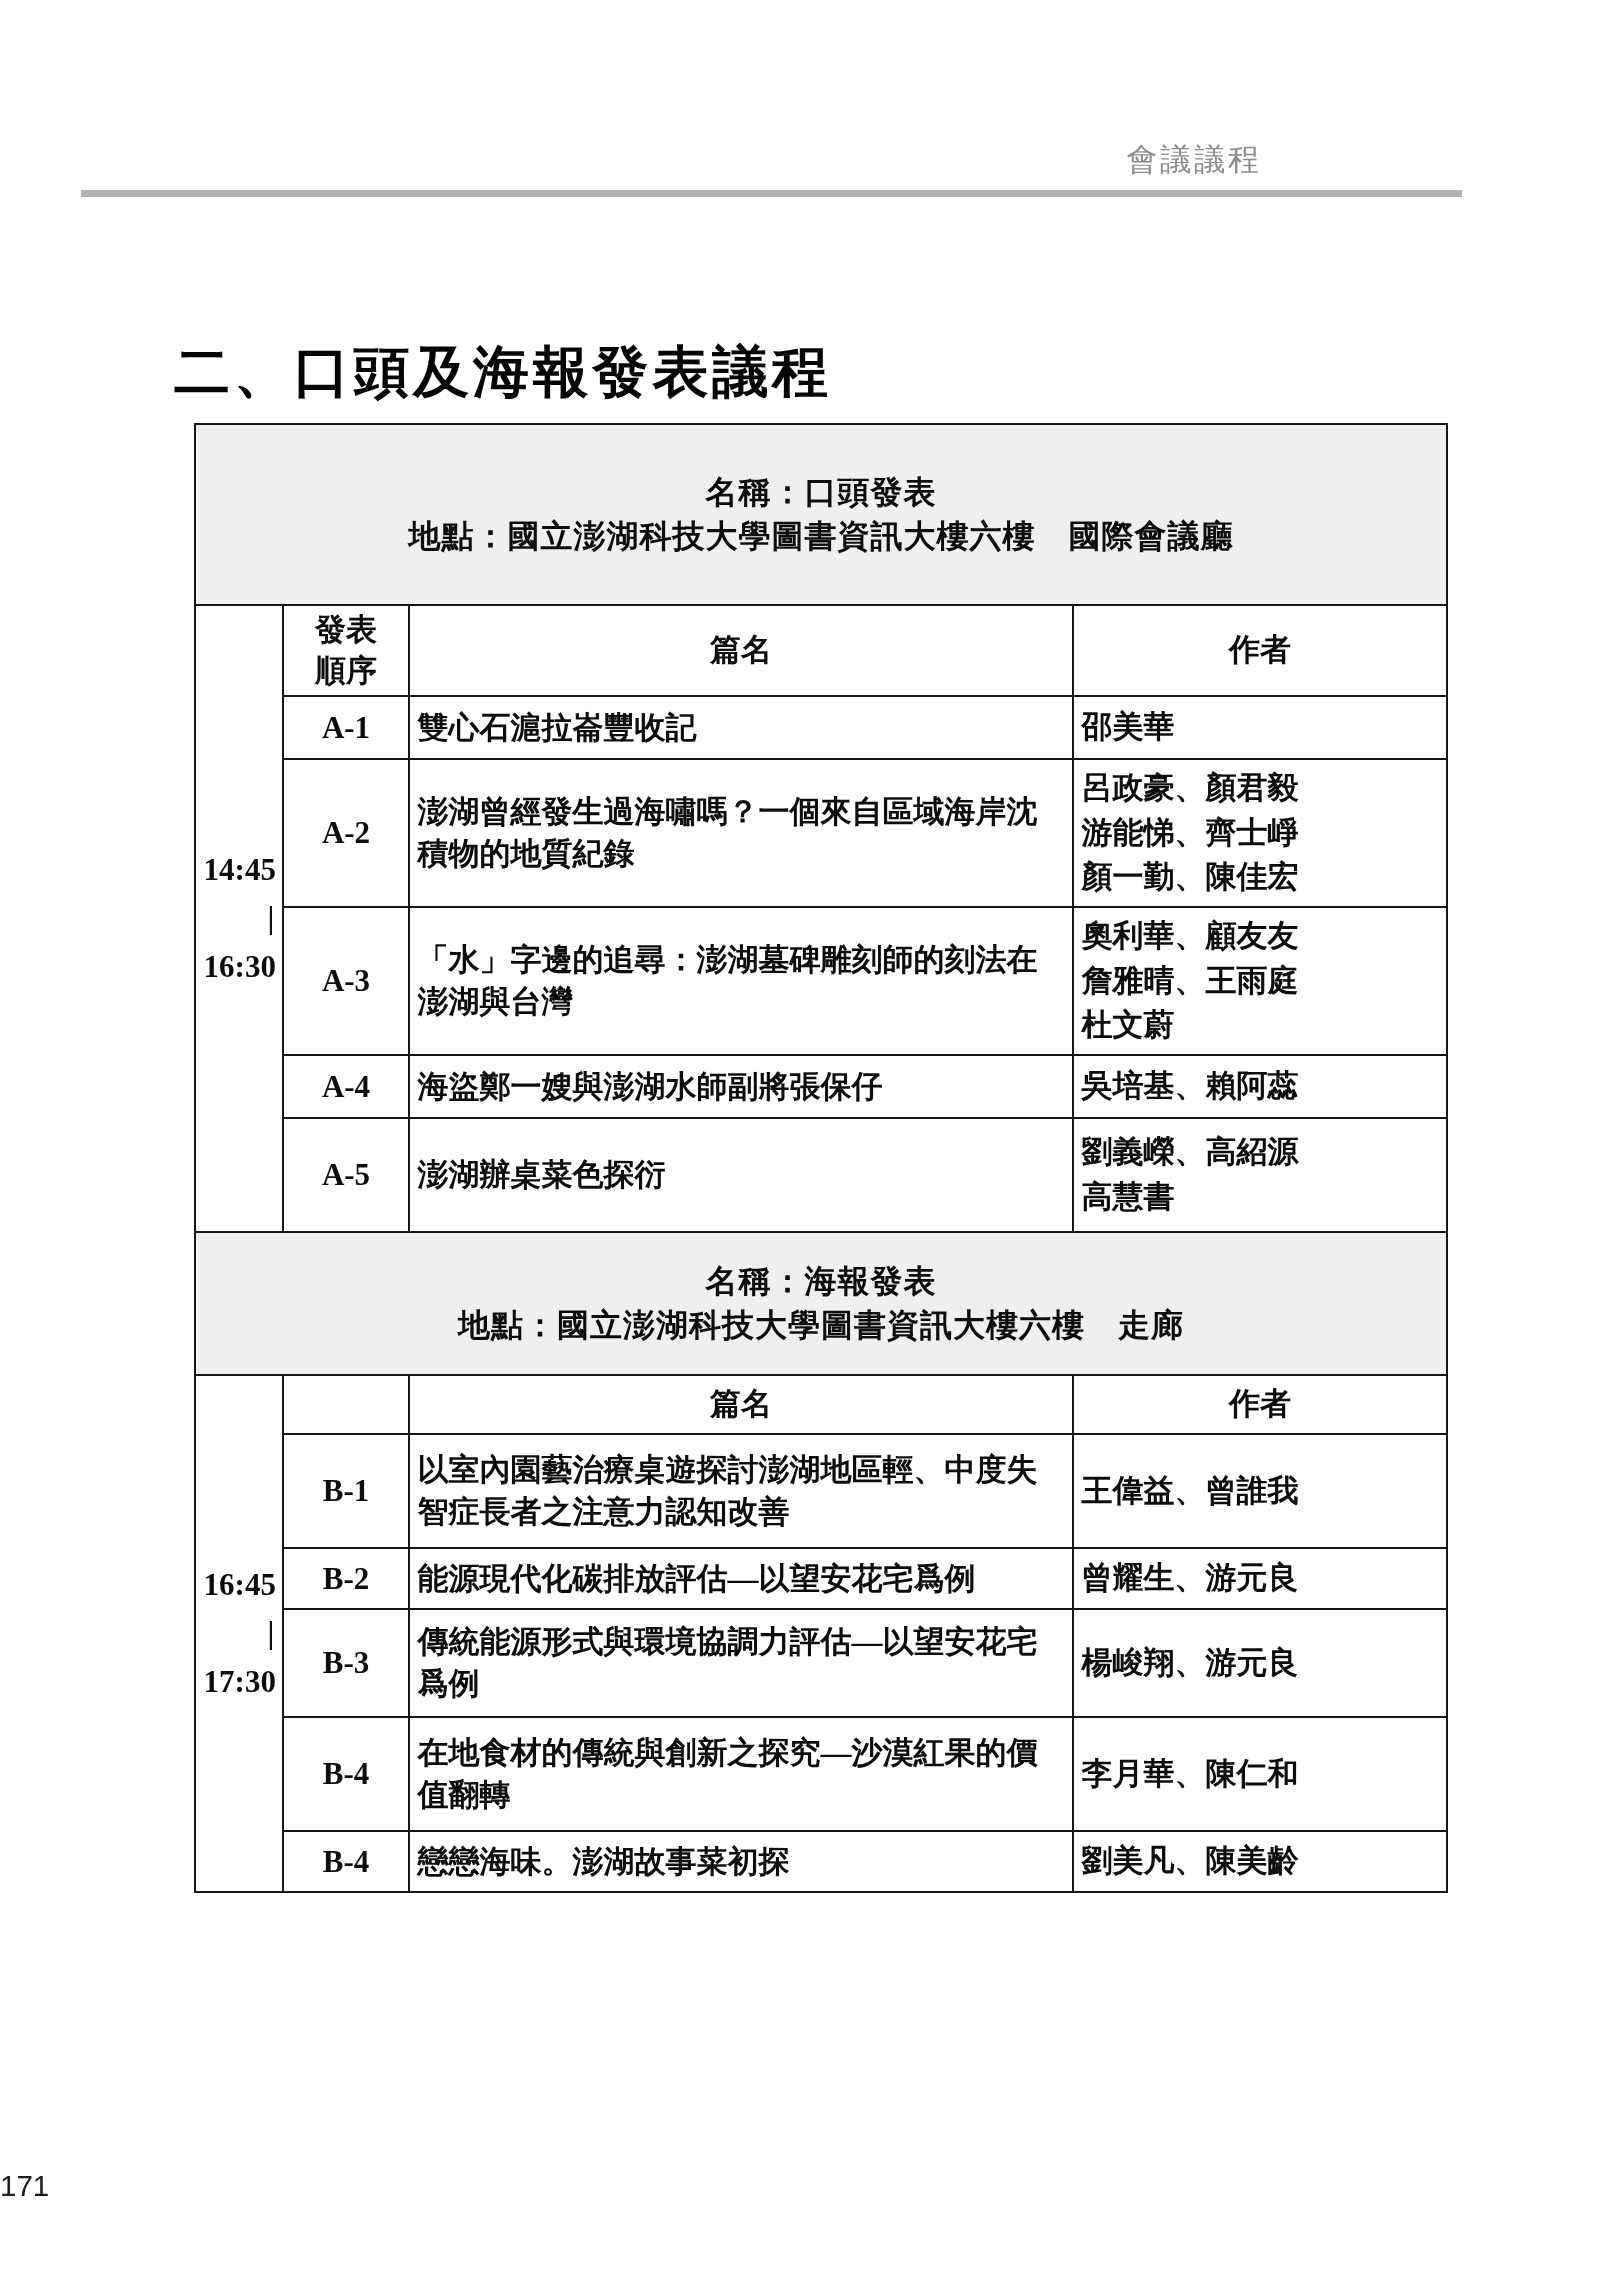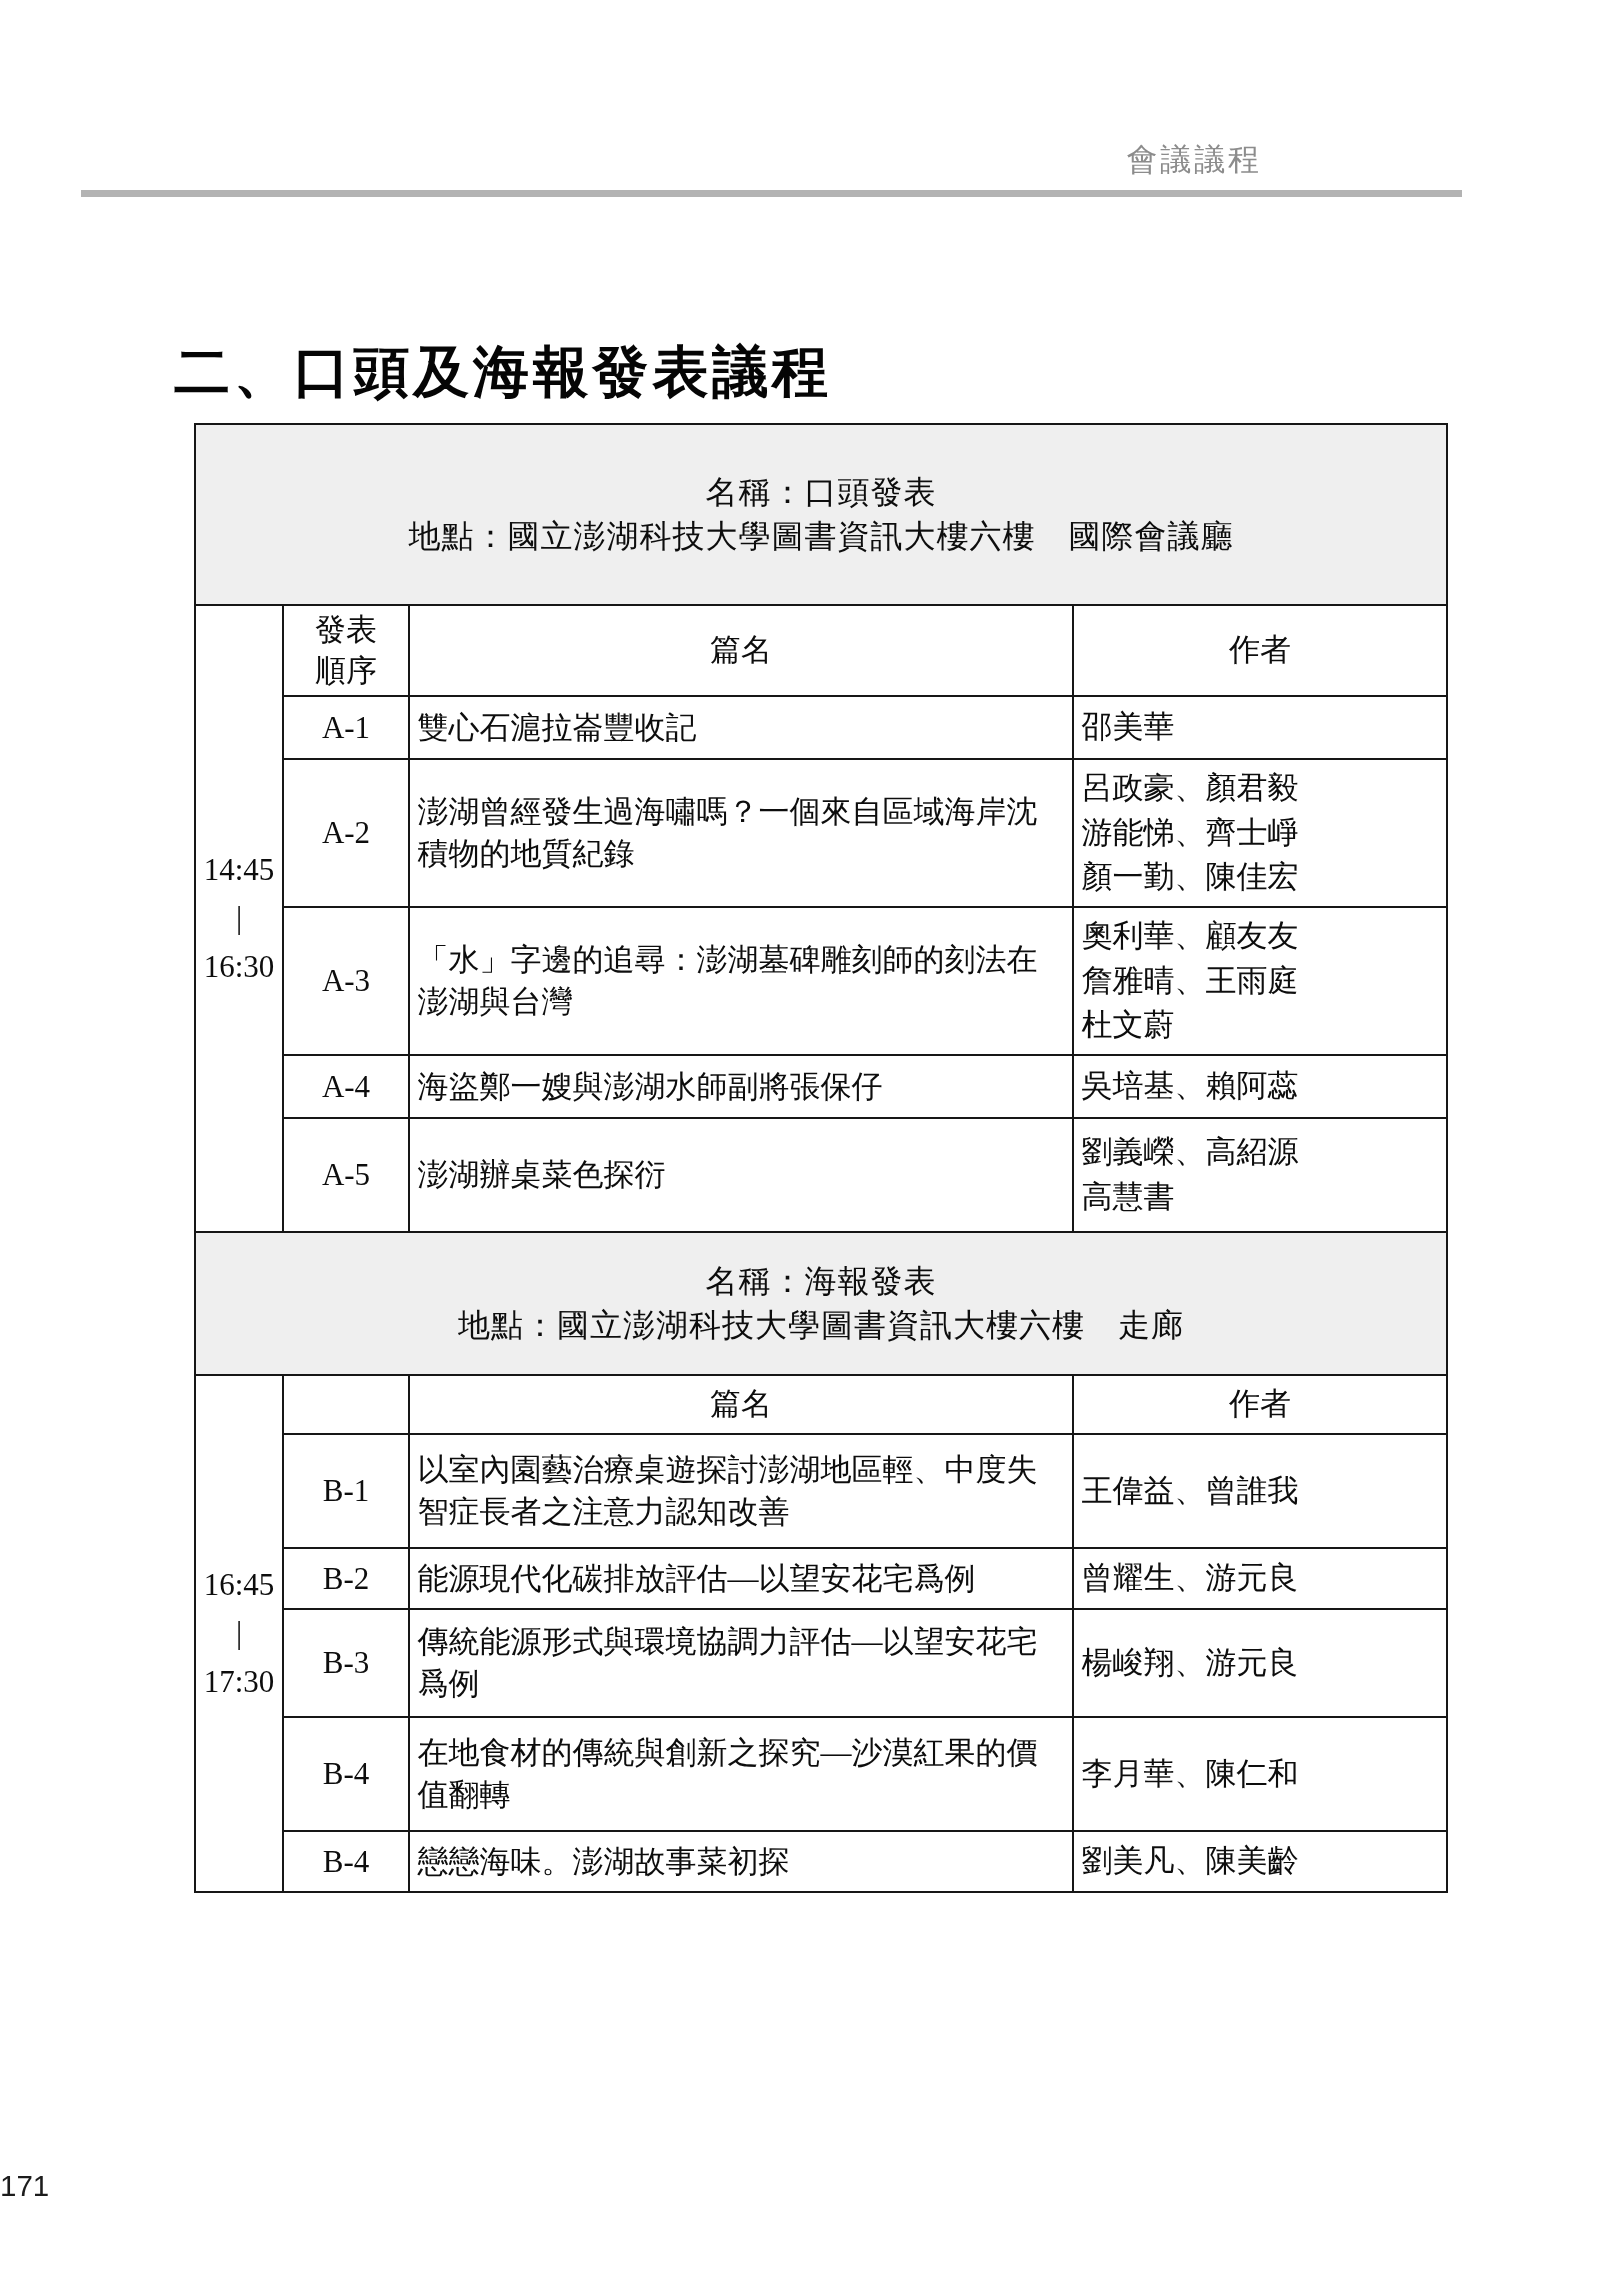--- a/index.html
+++ b/index.html
@@ -27,35 +27,36 @@
     position:absolute; top:423px; left:194px;
     width:1252px; border-collapse:collapse; table-layout:fixed;
     border:2.9px solid #161616;
   }
   table.agenda td {
     border:2.9px solid #161616;
     font-size:31px; color:#0d0d0d;
     padding:3.8px 7.6px;
     vertical-align:middle;
     overflow:hidden;
+    font-weight:bold;
   }
   td.band {
     background:#efefef;
     text-align:center;
     padding:0;
   }
   .band-inner {
     display:flex; flex-direction:column;
     justify-content:space-evenly; align-items:center;
     height:100%; width:100%;
   }
   .band-line { font-size:32px; letter-spacing:1px; }
   .prelines { white-space:pre-line; }
   td.time-cell {
-    text-align:center; font-size:30px; line-height:1.55;
+    text-align:right; font-size:30px; line-height:1.55;
     white-space:pre-line; padding:0 1.9px;
   }
   td.order-cell { text-align:center; font-size:32px; }
   td.colhdr-cell { text-align:center; font-size:32px; line-height:1.3; }
   td.title-cell { text-align:left; font-size:31px; line-height:1.35; padding:5.7px 11.4px; }
   td.authors-cell { text-align:left; font-size:31px; line-height:1.45; }
   .page-number {
     position:absolute; top:2169px; left:0; width:1550px;
     font-family:"Liberation Sans","DejaVu Sans",sans-serif;
     font-size:29.5px; color:#1c1c1c;

